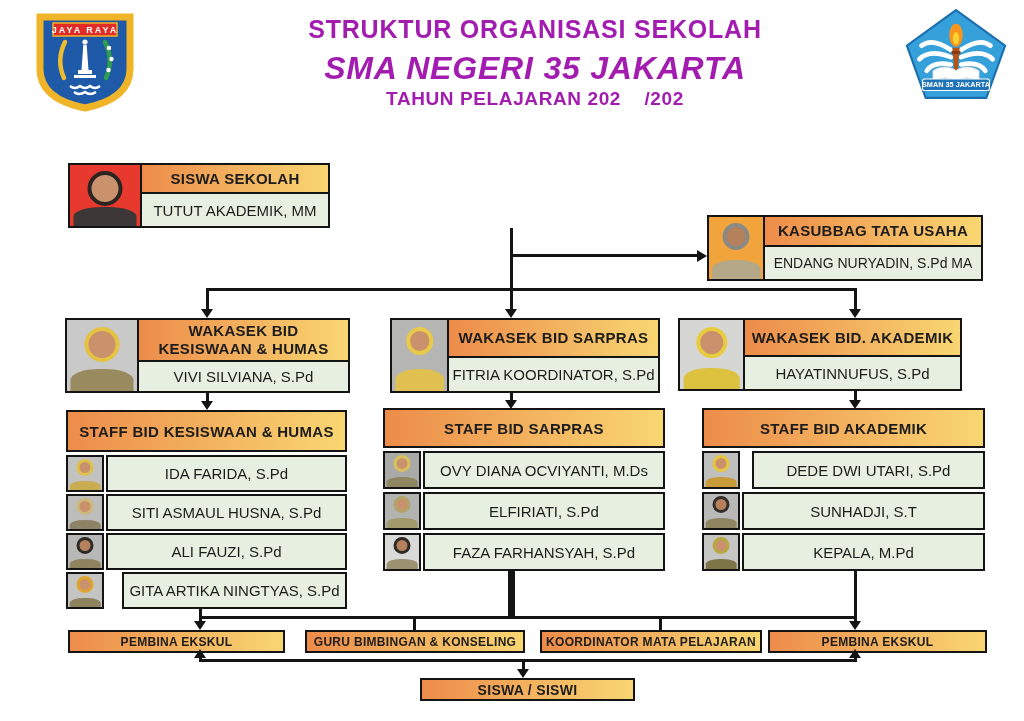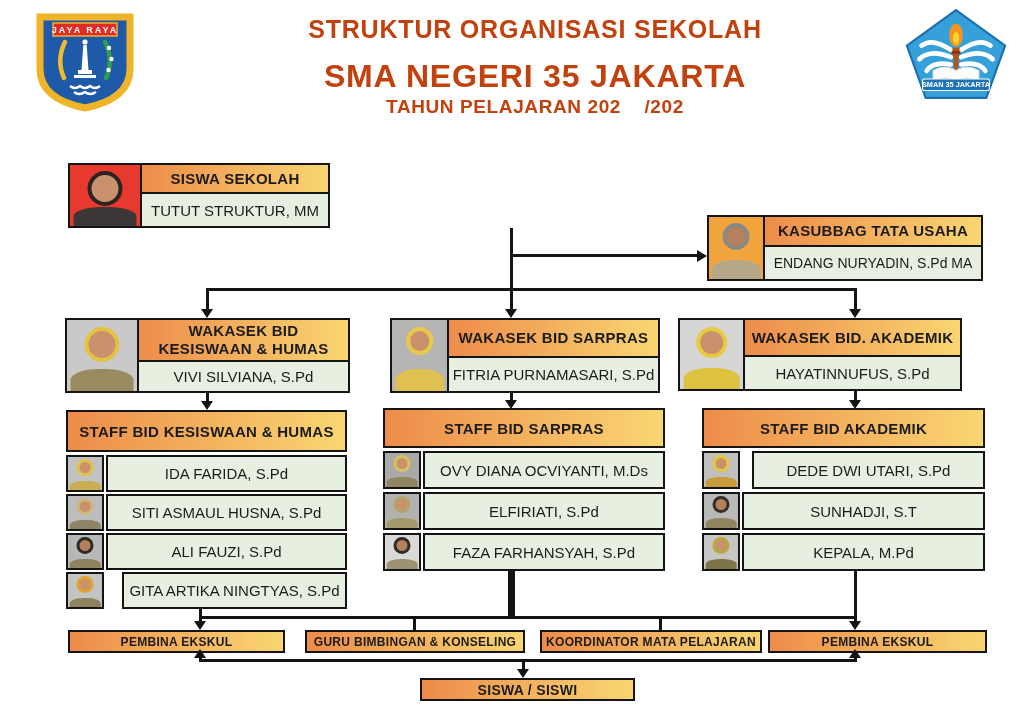--- a/index.html
+++ b/index.html
@@ -1,22 +1,22 @@
 <!DOCTYPE html>
 <html style="--background: #FFFFFF; --header_gradient_start: #ED8C4A; --header_gradient_end: #F9D672; --name_box_green: #E7F0E0; --line_color: #141414;"><head>
 <meta charset="utf-8">
 <style>
   html,body{margin:0;padding:0;background:#fff;}
   .canvas{position:relative;width:1024px;height:721px;background:var(--background,#ffffff);
     font-family:"Liberation Sans",sans-serif;color:#1c1c1c;overflow:hidden;}
 
   
-  .title{position:absolute;left:46px;right:0;top:15px;text-align:center;color:#c2410c;}
+  .title{position:absolute;left:46px;right:0;top:15px;text-align:center;color:#a21caf;}
   .title .t1{font-size:25px;font-weight:700;letter-spacing:.8px;}
-  .title .t2{font-size:32px;font-weight:800;letter-spacing:.8px;margin-top:14px;}
+  .title .t2{font-size:32px;font-weight:800;letter-spacing:.8px;margin-top:6px;font-style:italic;}
   .title .t3{font-size:19px;font-weight:700;letter-spacing:.6px;margin-top:1px;white-space:pre;}
 
   
   .unit{position:absolute;display:flex;}
   .unit-txt{flex:1;display:flex;flex-direction:column;min-width:0;}
   .hdr{background:linear-gradient(90deg,var(--header_gradient_start),var(--header_gradient_end));
     border:2px solid var(--line_color);display:flex;align-items:center;justify-content:center;
     font-weight:700;font-size:15px;text-align:center;flex:none;letter-spacing:.3px;
     white-space:pre-line;line-height:1.2;box-sizing:border-box;}
   .nm{background:var(--name_box_green);border:2px solid var(--line_color);border-top:none;flex:1;
@@ -101,21 +101,21 @@
     <rect x="45.8" y="41" width="8.4" height="3" fill="#8A3C10"></rect>
     <path d="M28,60 Q40,53 50,60 Q60,53 72,60 L72,70 Q60,64 50,70 Q40,64 28,70 Z" fill="#FFFFFF" stroke="#D8D8D8" stroke-width="1"></path>
     <rect x="18" y="68" width="64" height="11" rx="2" fill="#1D73B5" stroke="#FFFFFF" stroke-width="1"></rect>
     <text x="50" y="76" text-anchor="middle" font-size="7" font-weight="bold" fill="#FFFFFF">SMAN 35 JAKARTA</text>
   </svg>
 
   <div class="unit" style="left:68px;top:163px;width:262px;height:65px">
     <div class="avatar" style="width: 72px; --bg: #E8392E; --wrap: #2C2420; --skin: #C9926C; --shirt: #3C3636;"></div>
     <div class="unit-txt">
       <div class="hdr" style="height:31px">SISWA SEKOLAH</div>
-      <div class="nm">TUTUT STRUKTUR, MM</div>
+      <div class="nm">TUTUT AKADEMIK, MM</div>
     </div>
   </div>
 
 
   <div class="unit" style="left:707px;top:215px;width:276px;height:66px">
     <div class="avatar" style="width: 56px; --bg: #F2A43C; --wrap: #8A8A85; --skin: #B5815C; --shirt: #B5A888;"></div>
     <div class="unit-txt">
       <div class="hdr" style="height:32px">KASUBBAG TATA USAHA</div>
       <div class="nm" style="font-size:14px">ENDANG NURYADIN, S.Pd MA</div>
     </div>
@@ -127,21 +127,21 @@
       <div class="hdr" style="height:44px">WAKASEK BID
 KESISWAAN &amp; HUMAS</div>
       <div class="nm">VIVI SILVIANA, S.Pd</div>
     </div>
   </div>
 
   <div class="unit" style="left:390px;top:318px;width:270px;height:75px">
     <div class="avatar" style="width: 57px; --bg: #B5B5B3; --wrap: #E8C94A; --skin: #C9926C; --shirt: #DFC050;"></div>
     <div class="unit-txt">
       <div class="hdr" style="height:40px">WAKASEK BID SARPRAS</div>
-      <div class="nm">FITRIA PURNAMASARI, S.Pd</div>
+      <div class="nm">FITRIA KOORDINATOR, S.Pd</div>
     </div>
   </div>
 
   <div class="unit" style="left:678px;top:318px;width:284px;height:73px">
     <div class="avatar" style="width: 65px; --bg: #D6D6D4; --wrap: #E8CB3E; --skin: #C9926C; --shirt: #DCC23E;"></div>
     <div class="unit-txt">
       <div class="hdr" style="height:39px">WAKASEK BID. AKADEMIK</div>
       <div class="nm">HAYATINNUFUS, S.Pd</div>
     </div>
   </div>

